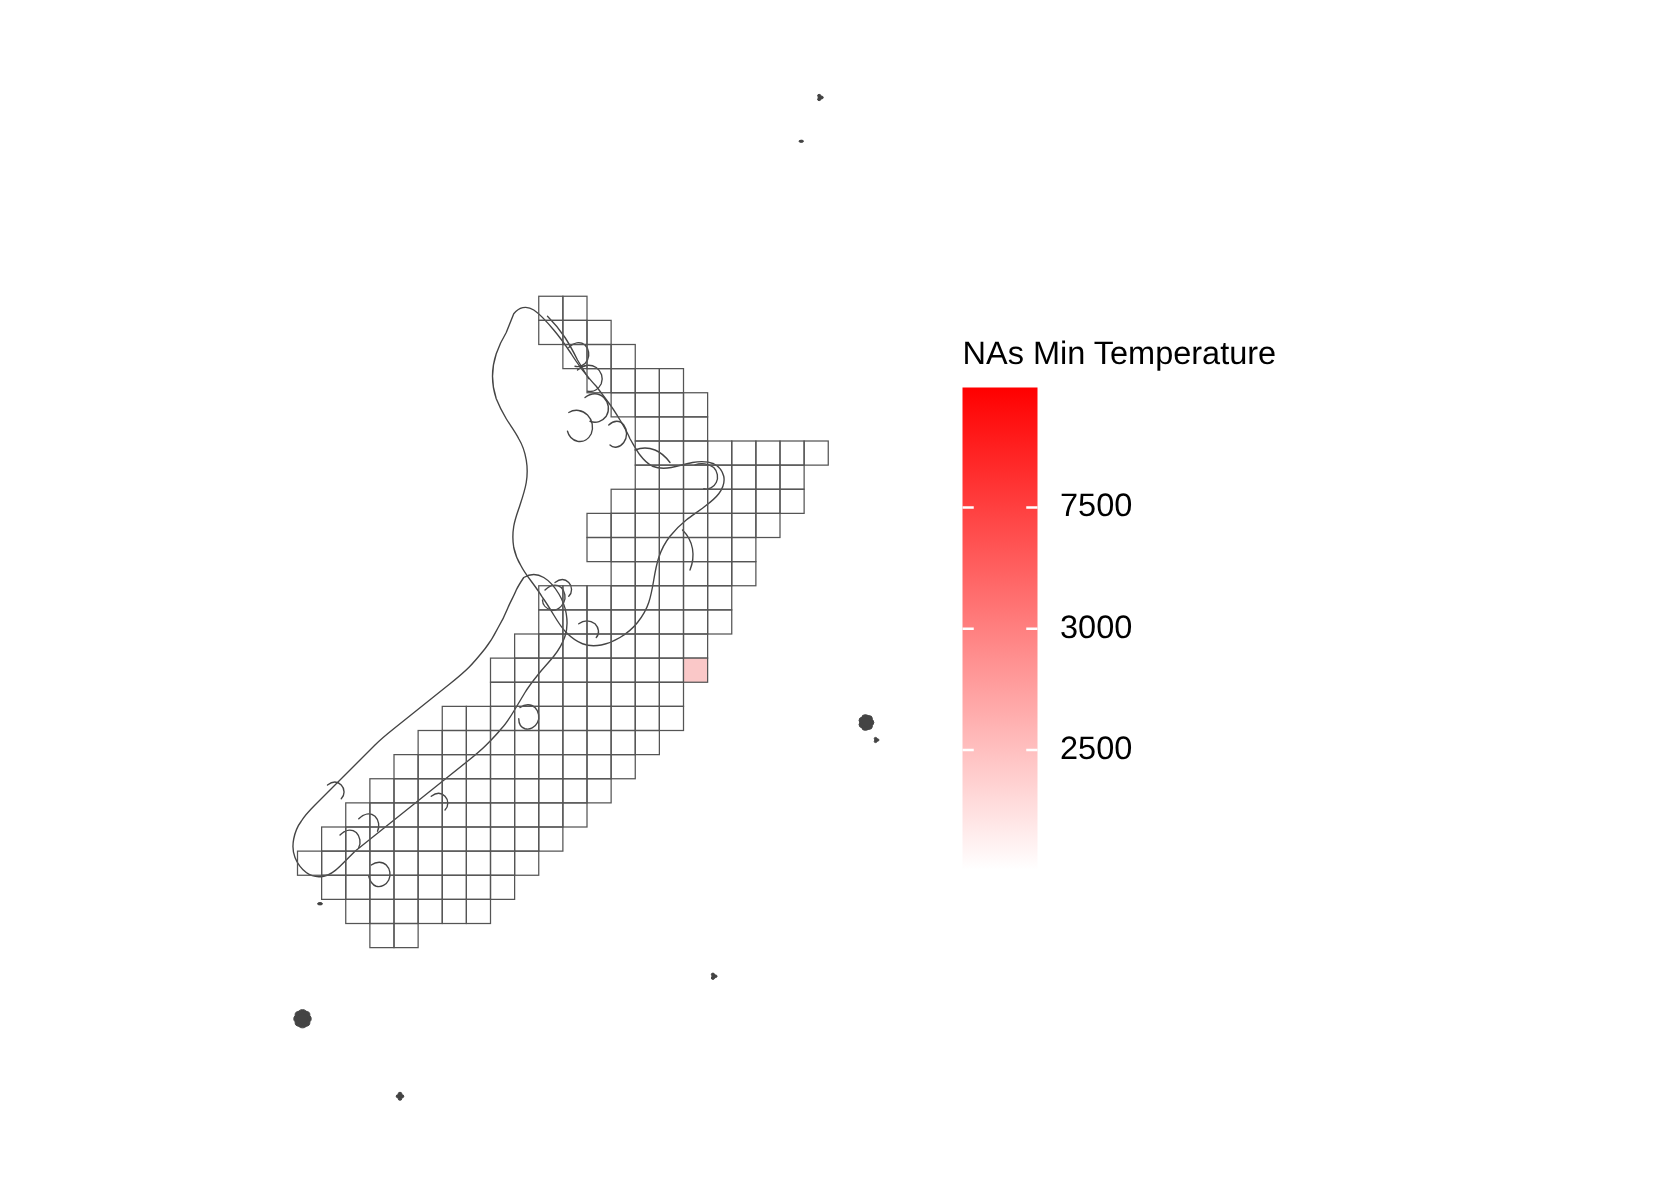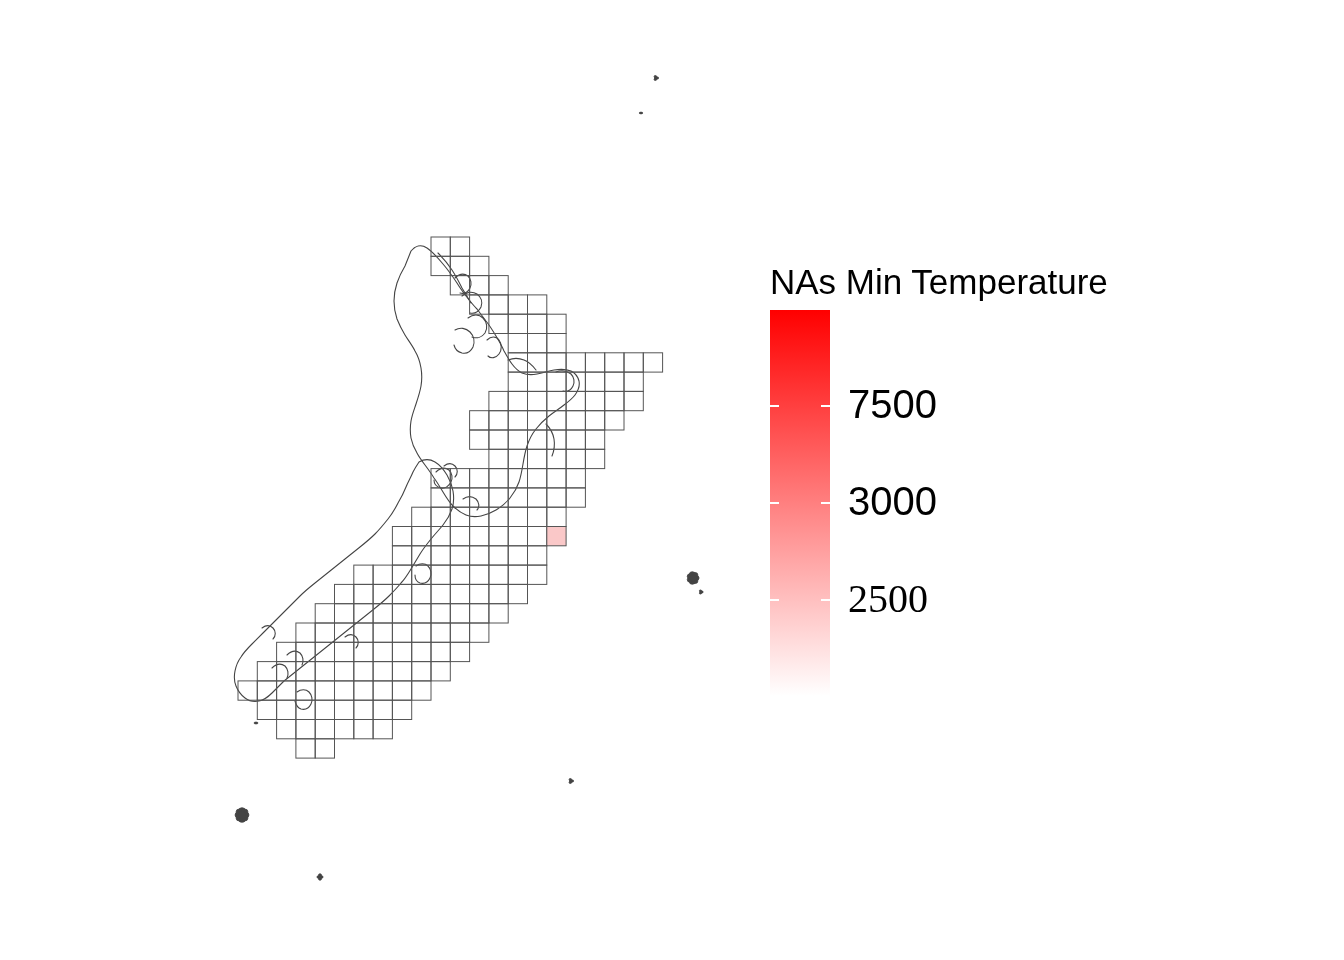--- a/index.html
+++ b/index.html
@@ -44,21 +44,21 @@
     position: absolute;
     left: 760px;
     top: 0px;
     width: 584px;
     height: 960px;
   }
   #legend-title {
     position: absolute;
     left: 10px;
     top: 262px;
-    font-size: 35px;
+    font-size: 26px;
     line-height: 40px;
     color: #000000;
     white-space: nowrap;
     font-family: "Liberation Sans", sans-serif;
   }
   #colorbar-wrap {
     position: absolute;
     left: 10px;
     top: 310px;
     width: 60px;
@@ -74,21 +74,21 @@
     position: absolute;
     height: 2px;
     background: #ffffff;
     width: 9px;
   }
   .cb-tick.left  { left: 0px; }
   .cb-tick.right { right: 0px; }
   .cb-label {
     position: absolute;
     left: 78px;
-    font-size: 40px;
+    font-size: 26px;
     line-height: 35px;
     color: #000000;
     white-space: nowrap;
     font-family: "Liberation Sans", sans-serif;
   }
 </style>
 </head>
 <body>
 
 <div id="plot-root">
@@ -445,21 +445,21 @@
   </div>
 
   <div id="legend-panel">
     <div id="legend-title">NAs Min Temperature</div>
 
     <div id="colorbar-wrap">
       <div id="colorbar-gradient" style="background: linear-gradient(to top, rgb(255, 255, 255) 0%, rgb(255, 0, 0) 100%);"></div>
 
     <div class="cb-tick left" style="top: 289px;"></div>
         <div class="cb-tick right" style="top: 289px;"></div>
-        <div class="cb-label" style="top: 271px; font-family: Liberation Serif, serif;">2500</div>
+        <div class="cb-label" style="top: 271px;">2500</div>
         <div class="cb-tick left" style="top: 192px;"></div>
         <div class="cb-tick right" style="top: 192px;"></div>
         <div class="cb-label" style="top: 174px;">3000</div>
         <div class="cb-tick left" style="top: 95px;"></div>
         <div class="cb-tick right" style="top: 95px;"></div>
         <div class="cb-label" style="top: 77px;">7500</div>
       </div>
   </div>
 
 </div>

